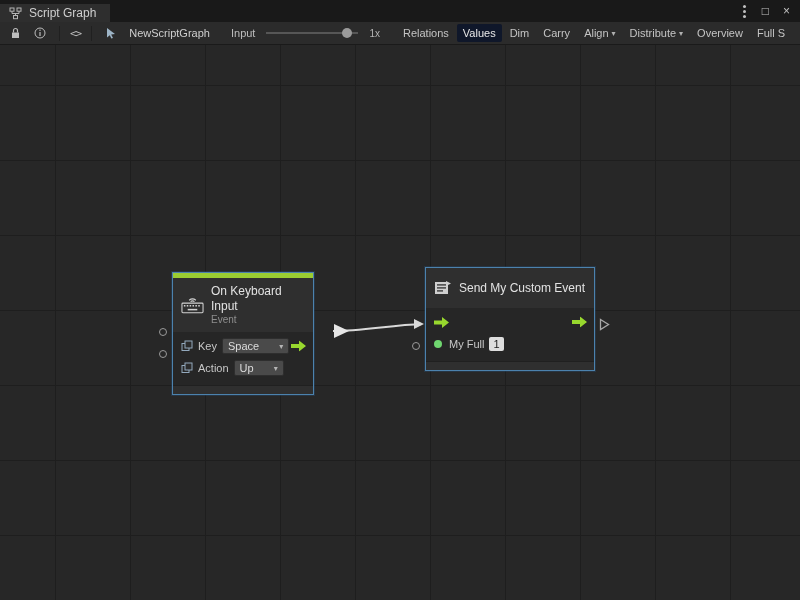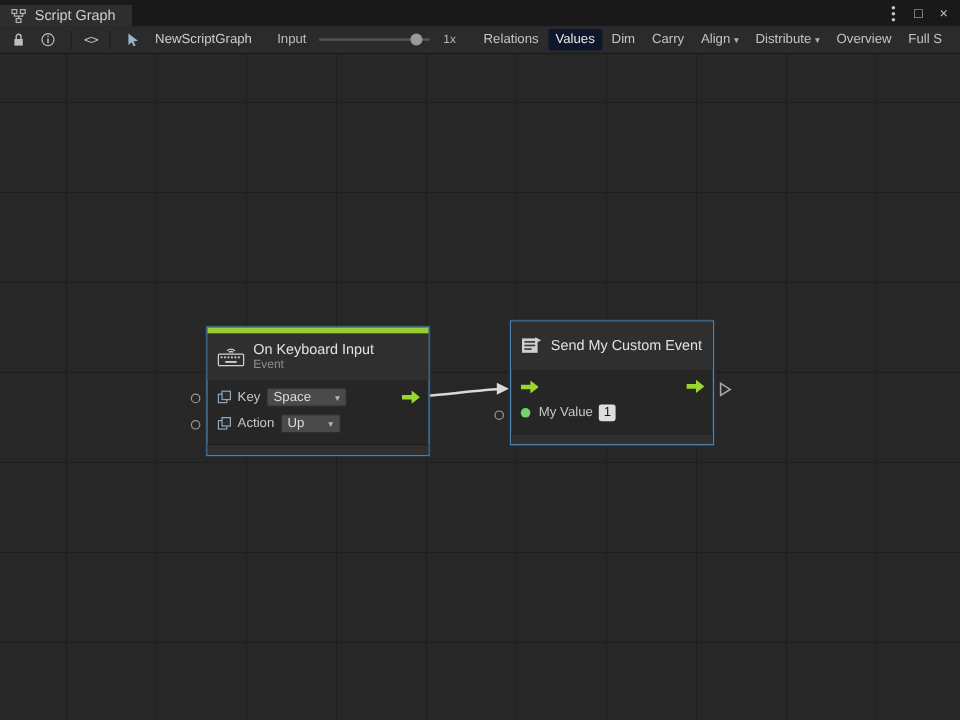--- a/index.html
+++ b/index.html
@@ -163,21 +163,21 @@
 </div>
 
 <div class="canvas">
 
   <svg class="wires" width="800" height="555">
     <path d="M333 286 C 362 286, 392 280, 422 279" stroke="#d9d9d9" stroke-width="2" fill="none"></path>
     <polygon points="334,279 334,293 349,286" fill="#e6e6e6"></polygon>
     <polygon points="414,274 414,284 424,279" fill="#d9d9d9"></polygon>
   </svg>
 
-  <div class="node" style="left:172px; top:227px; width:186px;">
+  <div class="node" style="left:172px; top:227px; width:142px;">
     <div class="node-accent"></div>
     <div class="node-header">
       <span style="display:inline-flex;">
         <svg width="23" height="17" viewBox="0 0 24 17">
           <path d="M8.5 3 Q12 0.2 15.5 3" stroke="#d2d2d2" fill="none" stroke-width="1.1"></path>
           <path d="M10 4.4 Q12 3 14 4.4" stroke="#d2d2d2" fill="none" stroke-width="1.1"></path>
           <rect x="1" y="6" width="22" height="10" rx="1" fill="none" stroke="#d2d2d2" stroke-width="1.1"></rect>
           <g fill="#d2d2d2">
             <rect x="3" y="8" width="1.6" height="1.6"></rect>
               <rect x="6" y="8" width="1.6" height="1.6"></rect>
@@ -255,21 +255,21 @@
             </svg>
         </span>
         <span class="arrow-right-slot">
           <svg width="15" height="11" viewBox="0 0 15 11">
               <path d="M0 3.6 H8 V0 L15 5.5 L8 11 V7.4 H0 Z" fill="#98d82e"></path>
             </svg>
         </span>
       </div>
       <div class="row">
         <span class="dot-port"></span>
-        <span class="row-label">My Value</span>
+        <span class="row-label">My Full</span>
         <span class="value-box">1</span>
       </div>
     </div>
     <div class="node-footer"></div>
     <span class="port-circle" style="left:-14px; top:74px;"></span>
     <span class="outside-tri" style="right:-16px; top:50px;">
       <svg width="11" height="13" viewBox="0 0 11 13">
           <path d="M1.5 1.5 L9.5 6.5 L1.5 11.5 Z" fill="none" stroke="#a8a8a8" stroke-width="1.3"></path>
         </svg>
     </span>

